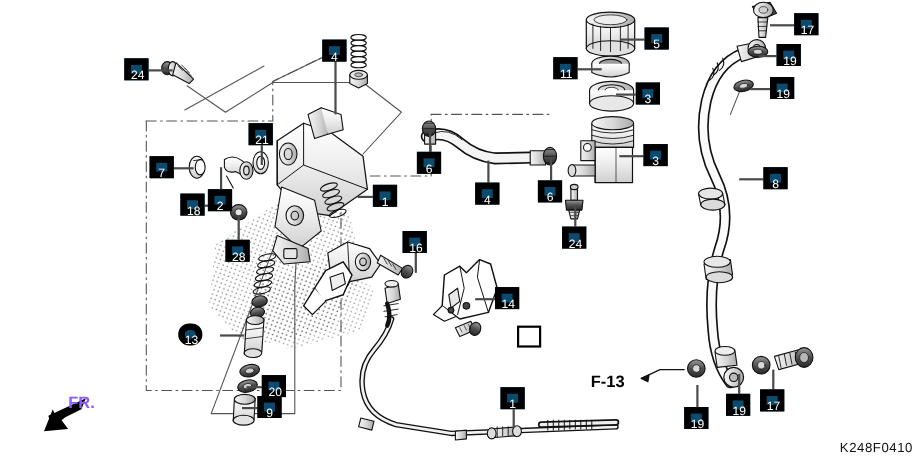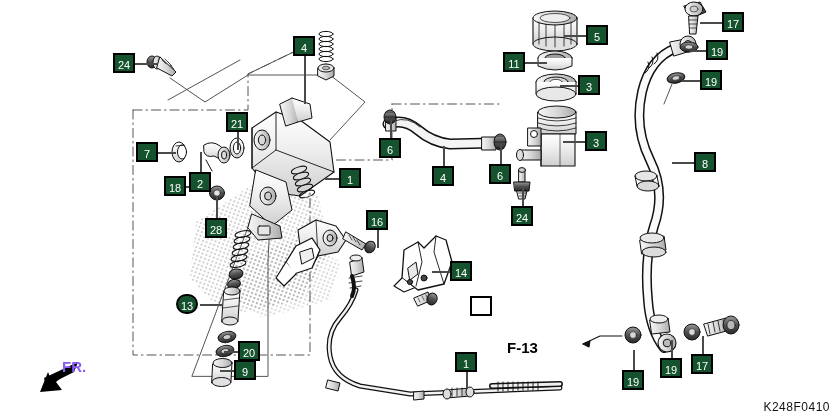--- a/index.html
+++ b/index.html
@@ -1,32 +1,32 @@
 <!DOCTYPE html>
 <html><head>
 <meta charset="utf-8">
 <style>
   html,body{margin:0;padding:0;background:#fff;}
   body{width:840px;height:420px;font-family:"Liberation Sans",sans-serif;}
   #sheet{position:relative;width:840px;height:420px;overflow:hidden;background:#fff;}
   #art{position:absolute;left:0;top:0;width:840px;height:420px;}
 
   
-  .cal{position:absolute;width:22px;height:20px;background:#14532d;border:2px solid #000000;
+  .cal{position:absolute;width:22px;height:20px;background:#0c4a6e;border:6px solid #000000;
        color:#fff;font-size:11px;line-height:20px;text-align:center;font-family:"Liberation Sans",sans-serif;
        box-sizing:border-box;z-index:6;letter-spacing:0px;}
   .cal.blank{background:#fff;border:2px solid #000;}
   .lead{position:absolute;background:#4a4a4a;z-index:5;}
   .lead.h{height:1.5px;}
   .lead.v{width:1.5px;}
 
   .code{position:absolute;right:10px;bottom:6px;font-size:12px;color:#111;
         font-family:"Liberation Sans",sans-serif;letter-spacing:.5px;z-index:7;}
   .fr{position:absolute;left:62px;top:358px;font-size:15px;font-weight:bold;color:#8b5cf6;z-index:7;}
-  .f13{position:absolute;left:507px;top:339px;font-size:15px;font-weight:bold;color:#000;z-index:7;}
+  .f13{position:absolute;left:537px;top:339px;font-size:15px;font-weight:bold;color:#000;z-index:7;}
 </style>
 </head>
 <body>
 
 <div id="sheet">
 
   <svg id="art" viewBox="0 0 840 420">
     <defs>
       <pattern id="stipple" width="4" height="4" patternUnits="userSpaceOnUse" patternTransform="rotate(20)">
         <circle cx="1" cy="1" r="0.7" fill="#6a6a6a"></circle>
@@ -453,21 +453,21 @@
       <div class="cal" style="left: 164px; top: 176px;">18</div>
       <div class="lead v" style="left: 237px; top: 132px; height: 18px;"></div>
       <div class="cal" style="left: 226px; top: 112px;">21</div>
       <div class="lead v" style="left: 216px; top: 196px; height: 22px;"></div>
       <div class="cal" style="left: 205px; top: 218px;">28</div>
       <div class="lead h" style="left: 325px; top: 178px; width: 14px;"></div>
       <div class="cal" style="left: 339px; top: 168px;">1</div>
       <div class="lead v" style="left: 377px; top: 230px; height: 18px;"></div>
       <div class="cal" style="left: 366px; top: 210px;">16</div>
       <div class="lead h" style="left: 200px; top: 304px; width: 22px;"></div>
-      <div class="cal" style="left: 176px; top: 294px; border-radius: 10px;">13</div>
+      <div class="cal" style="left: 162px; top: 294px; border-radius: 10px;">13</div>
       <div class="lead h" style="left: 224px; top: 351px; width: 14px;"></div>
       <div class="cal" style="left: 238px; top: 341px;">20</div>
       <div class="lead h" style="left: 220px; top: 370px; width: 14px;"></div>
       <div class="cal" style="left: 234px; top: 360px;">9</div>
       <div class="lead v" style="left: 390px; top: 120px; height: 18px;"></div>
       <div class="cal" style="left: 379px; top: 138px;">6</div>
       <div class="lead v" style="left: 443px; top: 146px; height: 20px;"></div>
       <div class="cal" style="left: 432px; top: 166px;">4</div>
       <div class="lead v" style="left: 500px; top: 144px; height: 20px;"></div>
       <div class="cal" style="left: 489px; top: 164px;">6</div>

